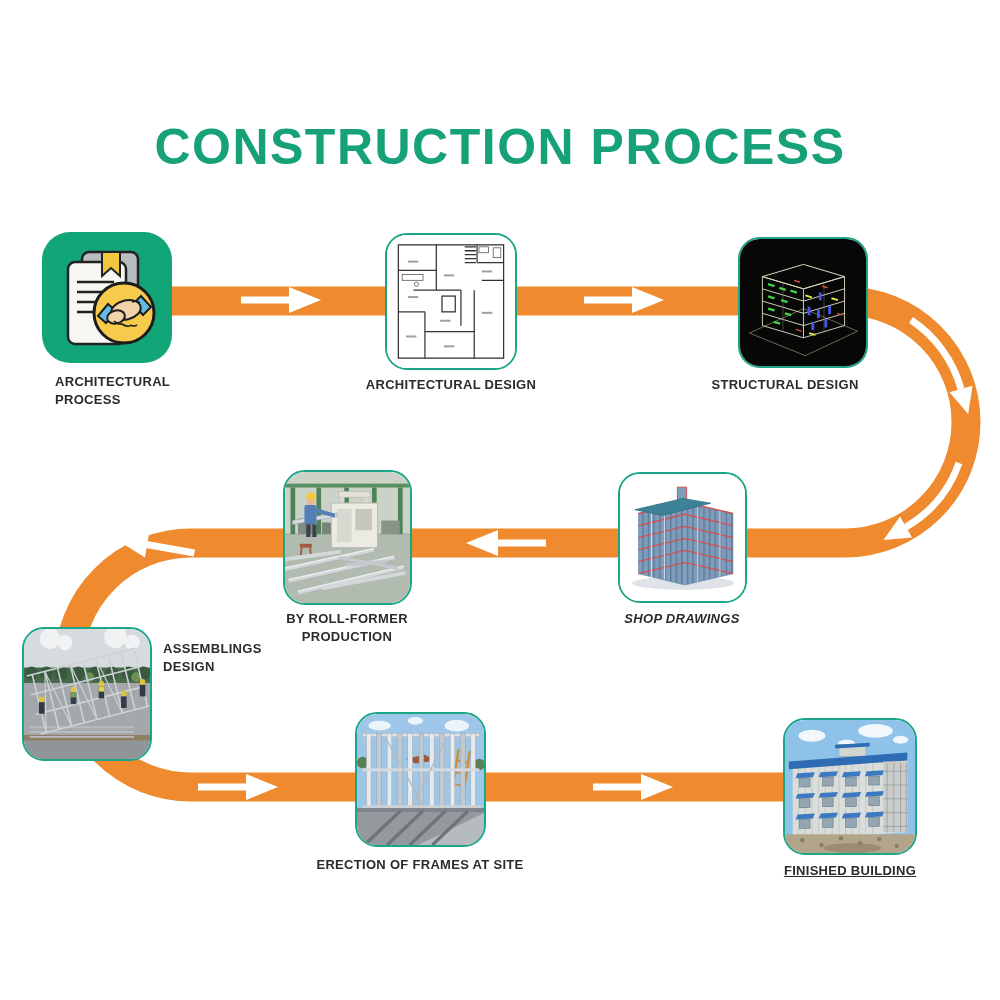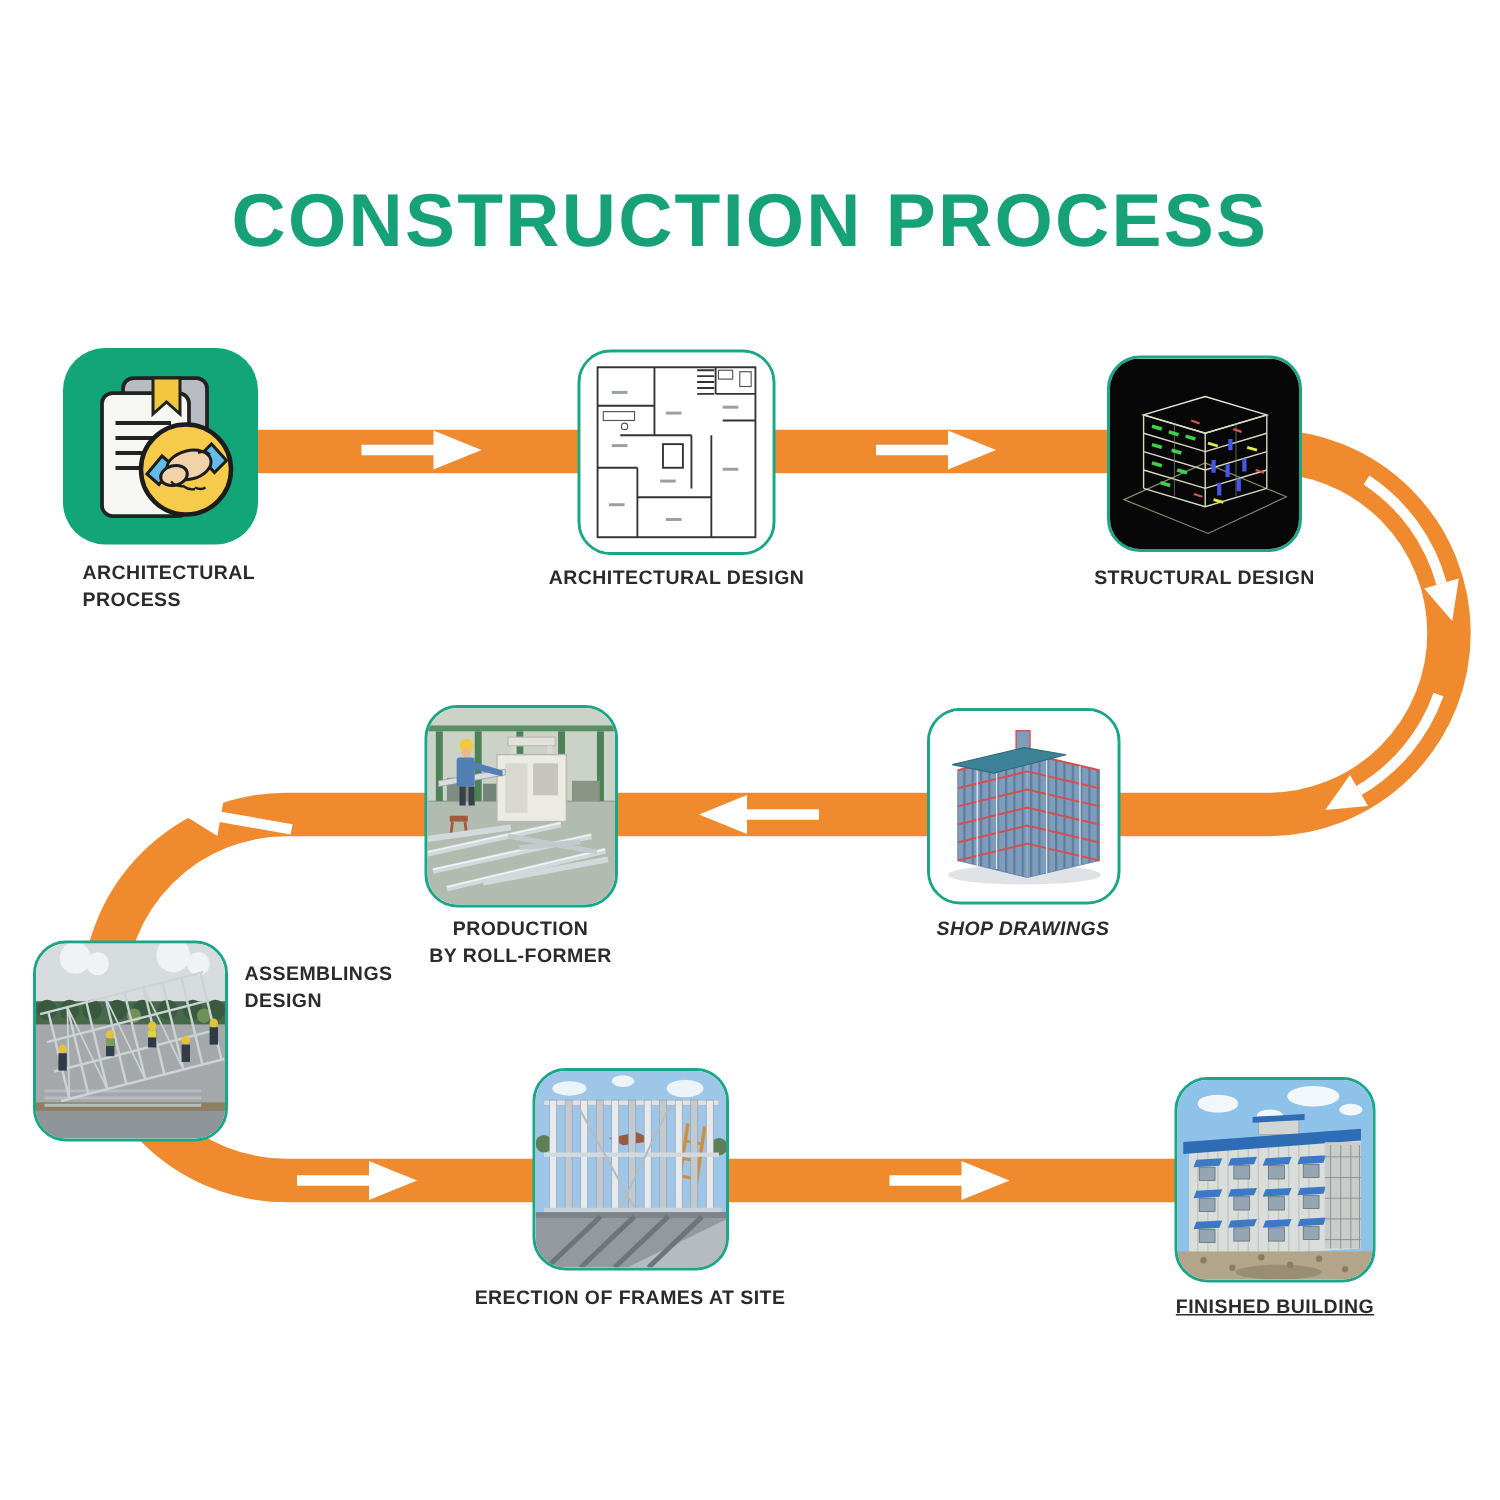--- a/index.html
+++ b/index.html
@@ -173,21 +173,21 @@
         <line x1="74" y1="100" x2="81" y2="102"></line>
       </g>
       <g stroke="#e05548" stroke-width="1.5">
         <line x1="58" y1="44" x2="64" y2="46"></line>
           <line x1="88" y1="50" x2="94" y2="52"></line>
         <line x1="60" y1="96" x2="66" y2="98"></line>
           <line x1="104" y1="79" x2="110" y2="81"></line>
       </g>
     </svg>
   </div>
-  <div class="step-label ta-c" style="left:693px;top:376px;width:220px;">
+  <div class="step-label ta-c" style="left:675px;top:376px;width:220px;">
     <span class="ln">STRUCTURAL DESIGN</span>
   </div>
 
   <div class="photo-box" style="left:618px;top:472px;width:129px;height:131px;">
     <svg viewBox="0 0 135 135" preserveAspectRatio="none">
       <defs>
         <pattern id="p-studs" patternUnits="userSpaceOnUse" width="6" height="6">
           <rect width="6" height="6" fill="#7f9cba"></rect>
           <rect width="1.6" height="6" fill="#5c7da0"></rect>
         </pattern>
@@ -262,22 +262,22 @@
           <line x1="4" y1="111" x2="118" y2="87"></line>
         <line x1="14" y1="123" x2="128" y2="97"></line>
       </g>
       <g stroke="#c3c9cd" stroke-width="3.5">
         <line x1="58" y1="88" x2="122" y2="99"></line>
           <line x1="66" y1="96" x2="110" y2="92"></line>
       </g>
     </svg>
   </div>
   <div class="step-label ta-c" style="left:237px;top:610px;width:220px;">
+    <span class="ln">BY ROLL-FORMER</span>
     <span class="ln">PRODUCTION</span>
-    <span class="ln">BY ROLL-FORMER</span>
   </div>
 
   <div class="photo-box" style="left:22px;top:627px;width:130px;height:134px;">
     <svg viewBox="0 0 135 135" preserveAspectRatio="none">
       <rect width="135" height="48" fill="#d6dbde"></rect>
       <g fill="#f0f2f4">
         <circle cx="28" cy="10" r="11"></circle>
           <circle cx="44" cy="14" r="8"></circle>
         <circle cx="98" cy="8" r="12"></circle>
           <circle cx="116" cy="14" r="8"></circle>

